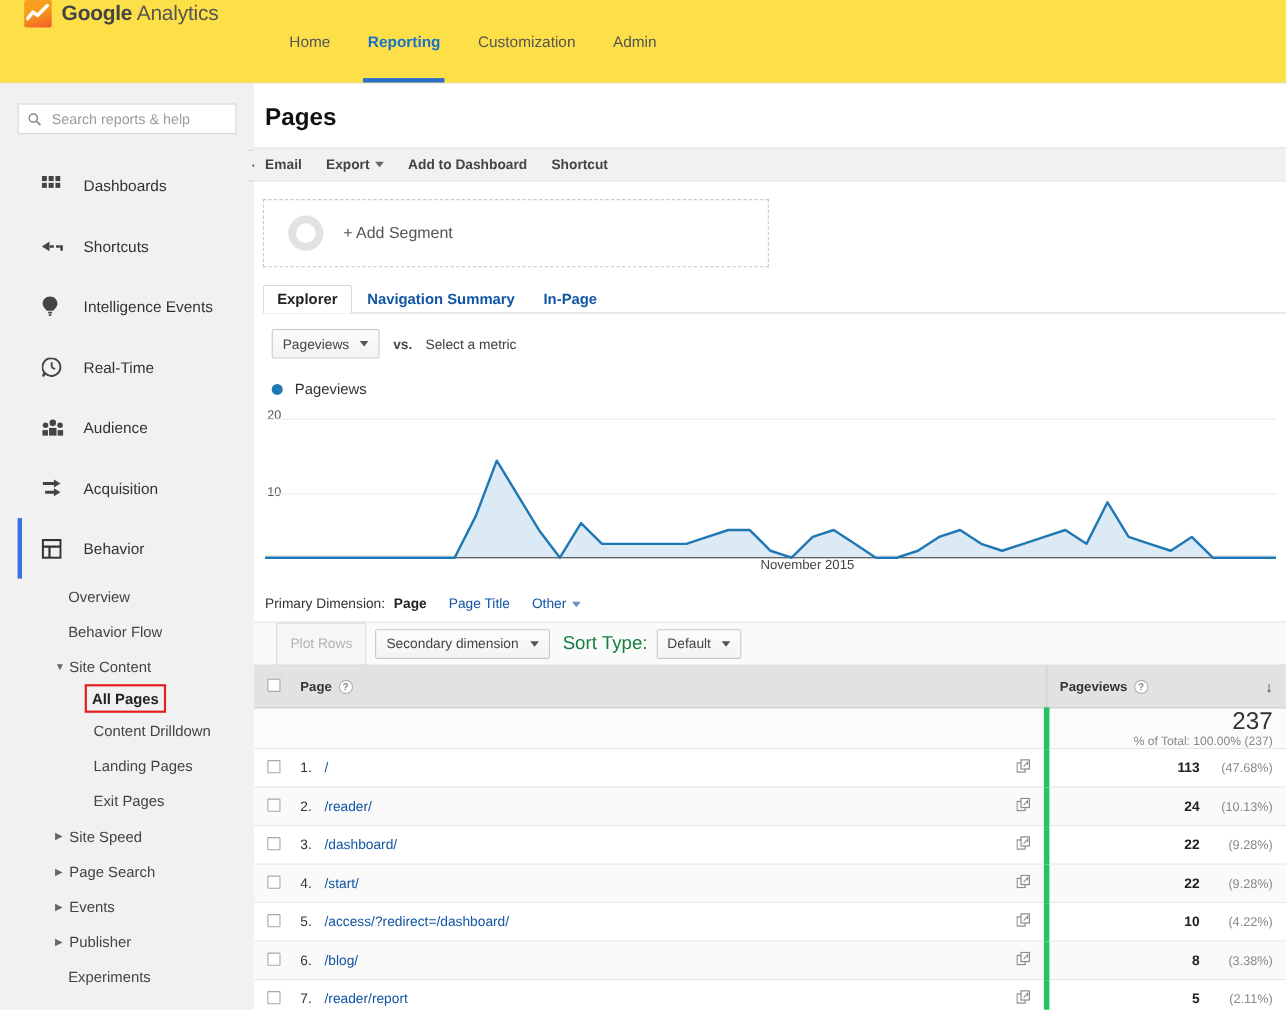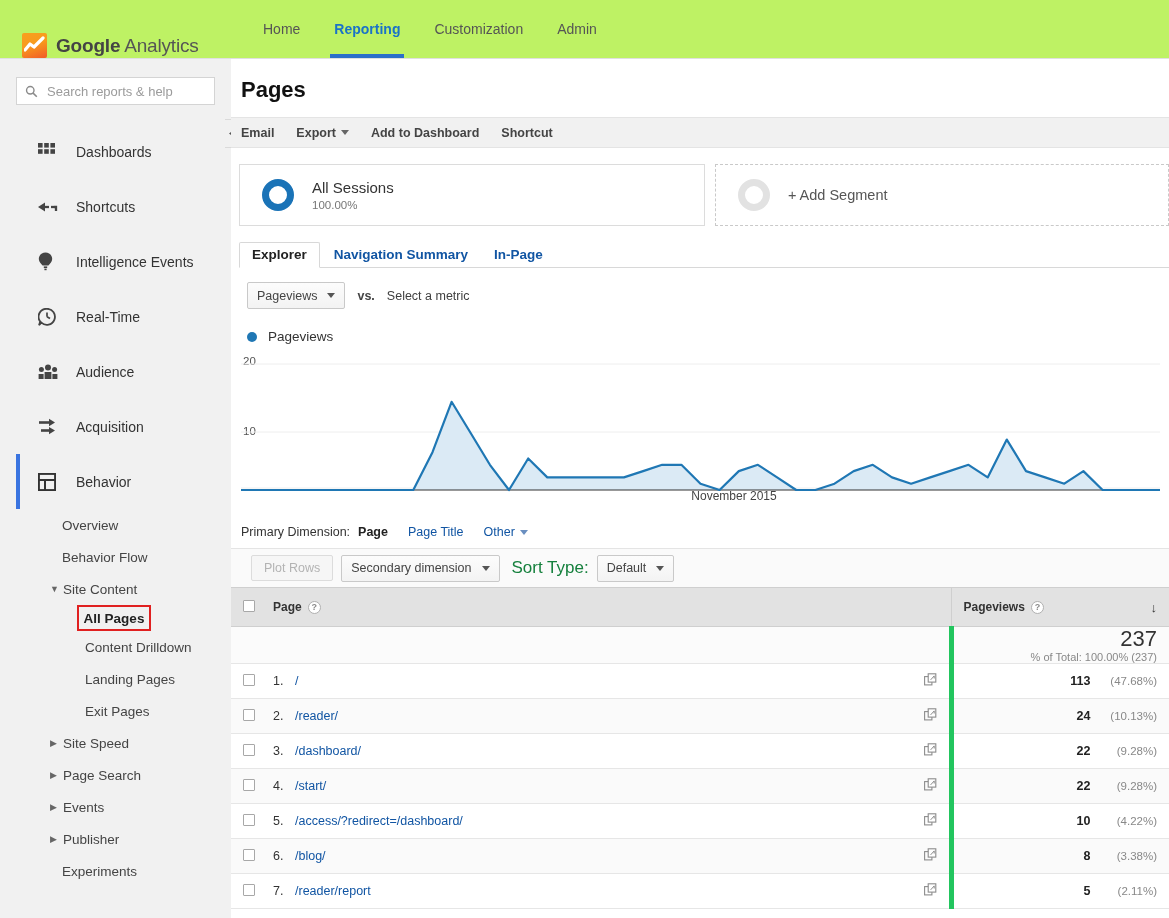--- a/index.html
+++ b/index.html
@@ -8,25 +8,25 @@
     width: 1169px; height: 918px;
     font-family: "Liberation Sans", sans-serif;
     font-size: 13px;
     color: #222;
     background: #fff;
     overflow: hidden;
   }
 
   
   .topbar {
-    height: 59px;
-    background: #bef264;
+    height: 76px;
+    background: #fde047;
     border-bottom: 1px solid #e0e0e0;
     display: flex;
-    align-items: flex-end;
+    align-items: flex-start;
     position: relative;
   }
   .brand { display: flex; align-items: center; padding-left: 22px; width: 218px; }
   .ga-logo {
     width: 25px; height: 25px; border-radius: 2px;
     background: linear-gradient(160deg, #f8a020 0%, #f89b1c 45%, #f15a29 100%);
     position: relative; overflow: hidden; flex: 0 0 auto;
   }
   .ga-logo svg { position: absolute; left: 2px; top: 3px; }
   .brand-text { margin-left: 9px; font-size: 19px; color: #555; letter-spacing: -0.2px; white-space: nowrap; }
@@ -180,21 +180,21 @@
   .pd-active { font-weight: bold; color: #222; margin-left: 8px; position: relative; }
   .pd-link { color: #1155a3; margin-left: 20px; cursor: pointer; }
   .pd-other { color: #1155a3; margin-left: 20px; cursor: pointer; display: flex; align-items: center; }
 
   .table-controls {
     background: #fafafa; border-top: 1px solid #e4e4e4;
     height: 39px; display: flex; align-items: center; padding-left: 20px;
     margin-top: 9px; position: relative;
   }
   .btn-disabled {
-    height: 26px; border: 1px solid #dcdcdc; border-radius: 2px;
+    height: 39px; border: 1px solid #dcdcdc; border-radius: 2px;
     background: #f6f6f6; color: #b3b3b3; font-size: 12.5px;
     display: flex; align-items: center; padding: 0 12px; cursor: default;
   }
   .ctl-gap { margin-left: 8px; }
   .sort-label { font-size: 17px; color: #15803d; margin: 0 8px 0 12px; }
 
   
   table.data { width: 100%; border-collapse: collapse; table-layout: fixed; }
   table.data th {
     background: #e2e2e2; border-top: 1px solid #cfcfcf; border-bottom: 1px solid #cfcfcf;
@@ -418,27 +418,20 @@
       </div>
       <div class="action-item">
         <span>Add to Dashboard</span>
       </div>
       <div class="action-item">
         <span>Shortcut</span>
       </div>
     </div>
 
     <div class="segments">
-      <div class="segment-card">
-        <div class="donut"></div>
-        <div class="seg-text">
-          <div class="seg-name">All Sessions</div>
-          <div class="seg-pct">100.00%</div>
-        </div>
-      </div>
       <div class="segment-card add">
         <div class="donut gray"></div>
         <div class="seg-add-label">+ Add Segment</div>
       </div>
     </div>
 
     <div class="tabs">
       <div class="tab active">Explorer</div>
       <div class="tab">Navigation Summary</div>
       <div class="tab">In-Page</div>

